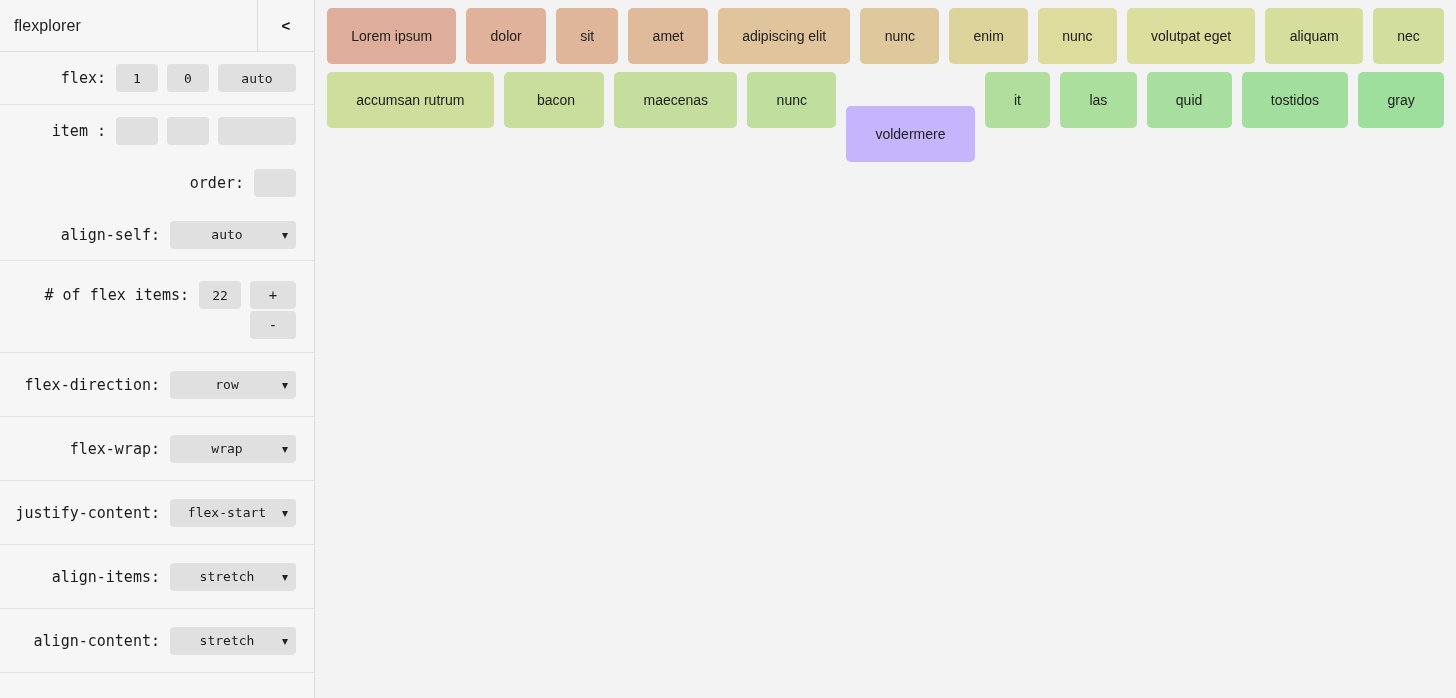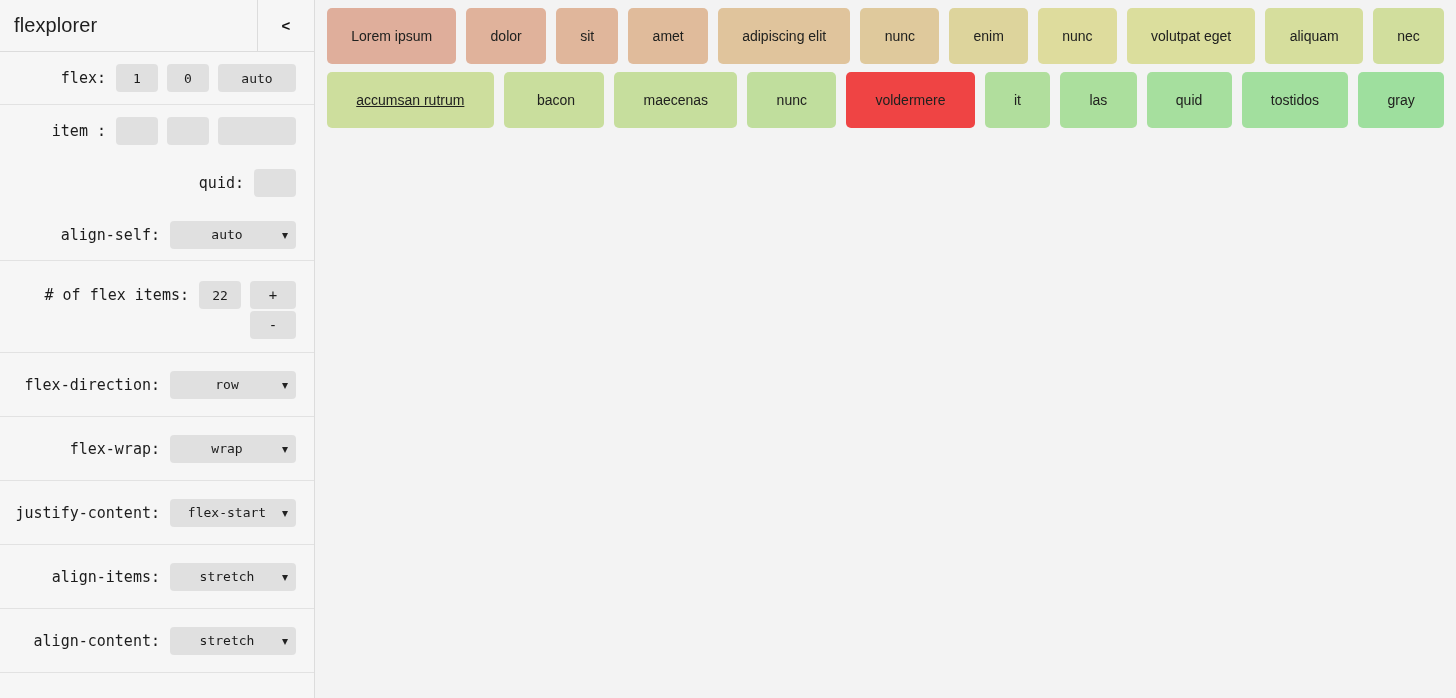--- a/index.html
+++ b/index.html
@@ -31,21 +31,21 @@
     min-height: 52px;
     display: flex;
     align-items: stretch;
     border-bottom: 1px solid #dcdcdc;
   }
   .side-title {
     flex: 1 1 auto;
     display: flex;
     align-items: center;
     padding-left: 14px;
-    font-size: 20px;
+    font-size: 16px;
     color: #1f1f1f;
     font-weight: 400;
     letter-spacing: 0.1px;
   }
   .collapse-btn {
     width: 57px;
     min-width: 57px;
     border-left: 1px solid #dcdcdc;
     display: flex;
     align-items: center;
@@ -194,21 +194,21 @@
     </div>
 
     <div class="sec-item">
       <span class="ctrl-label">item :</span>
       <input class="box box-sm" value="" style="">
       <input class="box box-sm box-gap" value="" style="">
       <input class="box box-md box-gap" value="" style="">
     </div>
 
     <div class="sec-order">
-      <span class="ctrl-label">quid:</span>
+      <span class="ctrl-label">order:</span>
       <input class="box box-sm" value="" style="">
     </div>
 
     <div class="sec-alignself group-sep">
       <span class="ctrl-label">align-self:</span>
       <span class="sel-wrap">
         <select class="sel">
           <option>auto</option>
         </select>
       </span>
@@ -276,25 +276,25 @@
         <div class="flex-item" style="background: rgb(224, 178, 155);">dolor</div>
         <div class="flex-item" style="background: rgb(224, 182, 155);">sit</div>
         <div class="flex-item" style="background: rgb(224, 187, 155);">amet</div>
         <div class="flex-item" style="background: rgb(224, 196, 156);">adipiscing elit</div>
         <div class="flex-item" style="background: rgb(223, 201, 156);">nunc</div>
         <div class="flex-item" style="background: rgb(221, 212, 156);">enim</div>
         <div class="flex-item" style="background: rgb(222, 220, 157);">nunc</div>
         <div class="flex-item" style="background: rgb(219, 222, 157);">volutpat eget</div>
         <div class="flex-item" style="background: rgb(214, 222, 157);">aliquam</div>
         <div class="flex-item" style="background: rgb(209, 222, 157);">nec</div>
-        <div class="flex-item" style="background: rgb(205, 222, 157); text-decoration: underline;">accumsan rutrum</div>
+        <div class="flex-item" style="background: rgb(205, 222, 157);">accumsan rutrum</div>
         <div class="flex-item" style="background: rgb(201, 222, 157); padding-left: 24px;">bacon</div>
         <div class="flex-item" style="background: rgb(198, 222, 157);">maecenas</div>
         <div class="flex-item" style="background: rgb(192, 222, 157);">nunc</div>
-        <div class="flex-item" style="background: #ef4444;">voldermere</div>
+        <div class="flex-item" style="background: #c4b5fd; margin-top: 34px;">voldermere</div>
         <div class="flex-item" style="background: rgb(177, 222, 157);">it</div>
         <div class="flex-item" style="background: rgb(171, 223, 157);">las</div>
         <div class="flex-item" style="background: rgb(166, 223, 158);">quid</div>
         <div class="flex-item" style="background: rgb(162, 223, 158);">tostidos</div>
         <div class="flex-item" style="background: rgb(158, 223, 158);">gray</div>
       </div>
   </main>
 
 </div>
 

